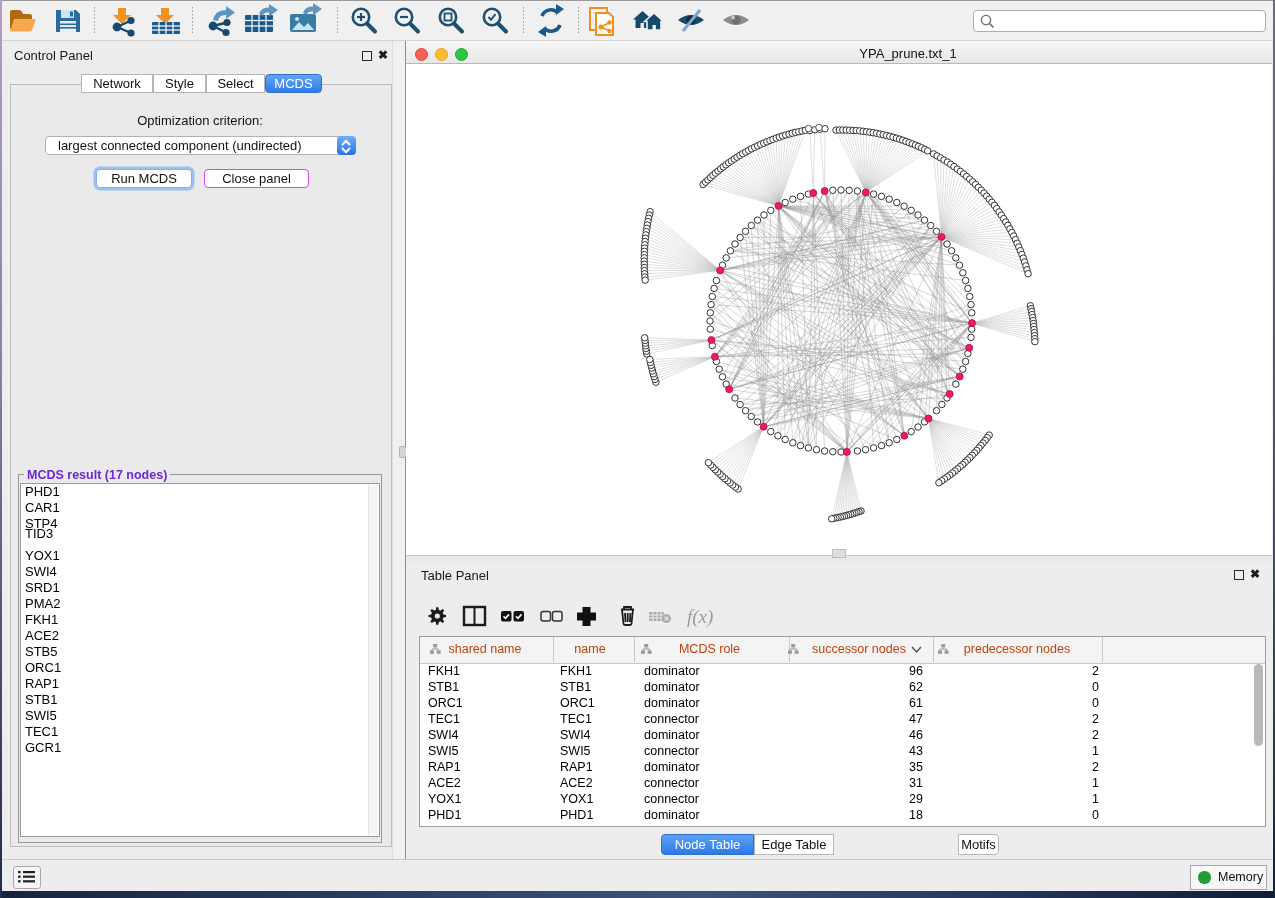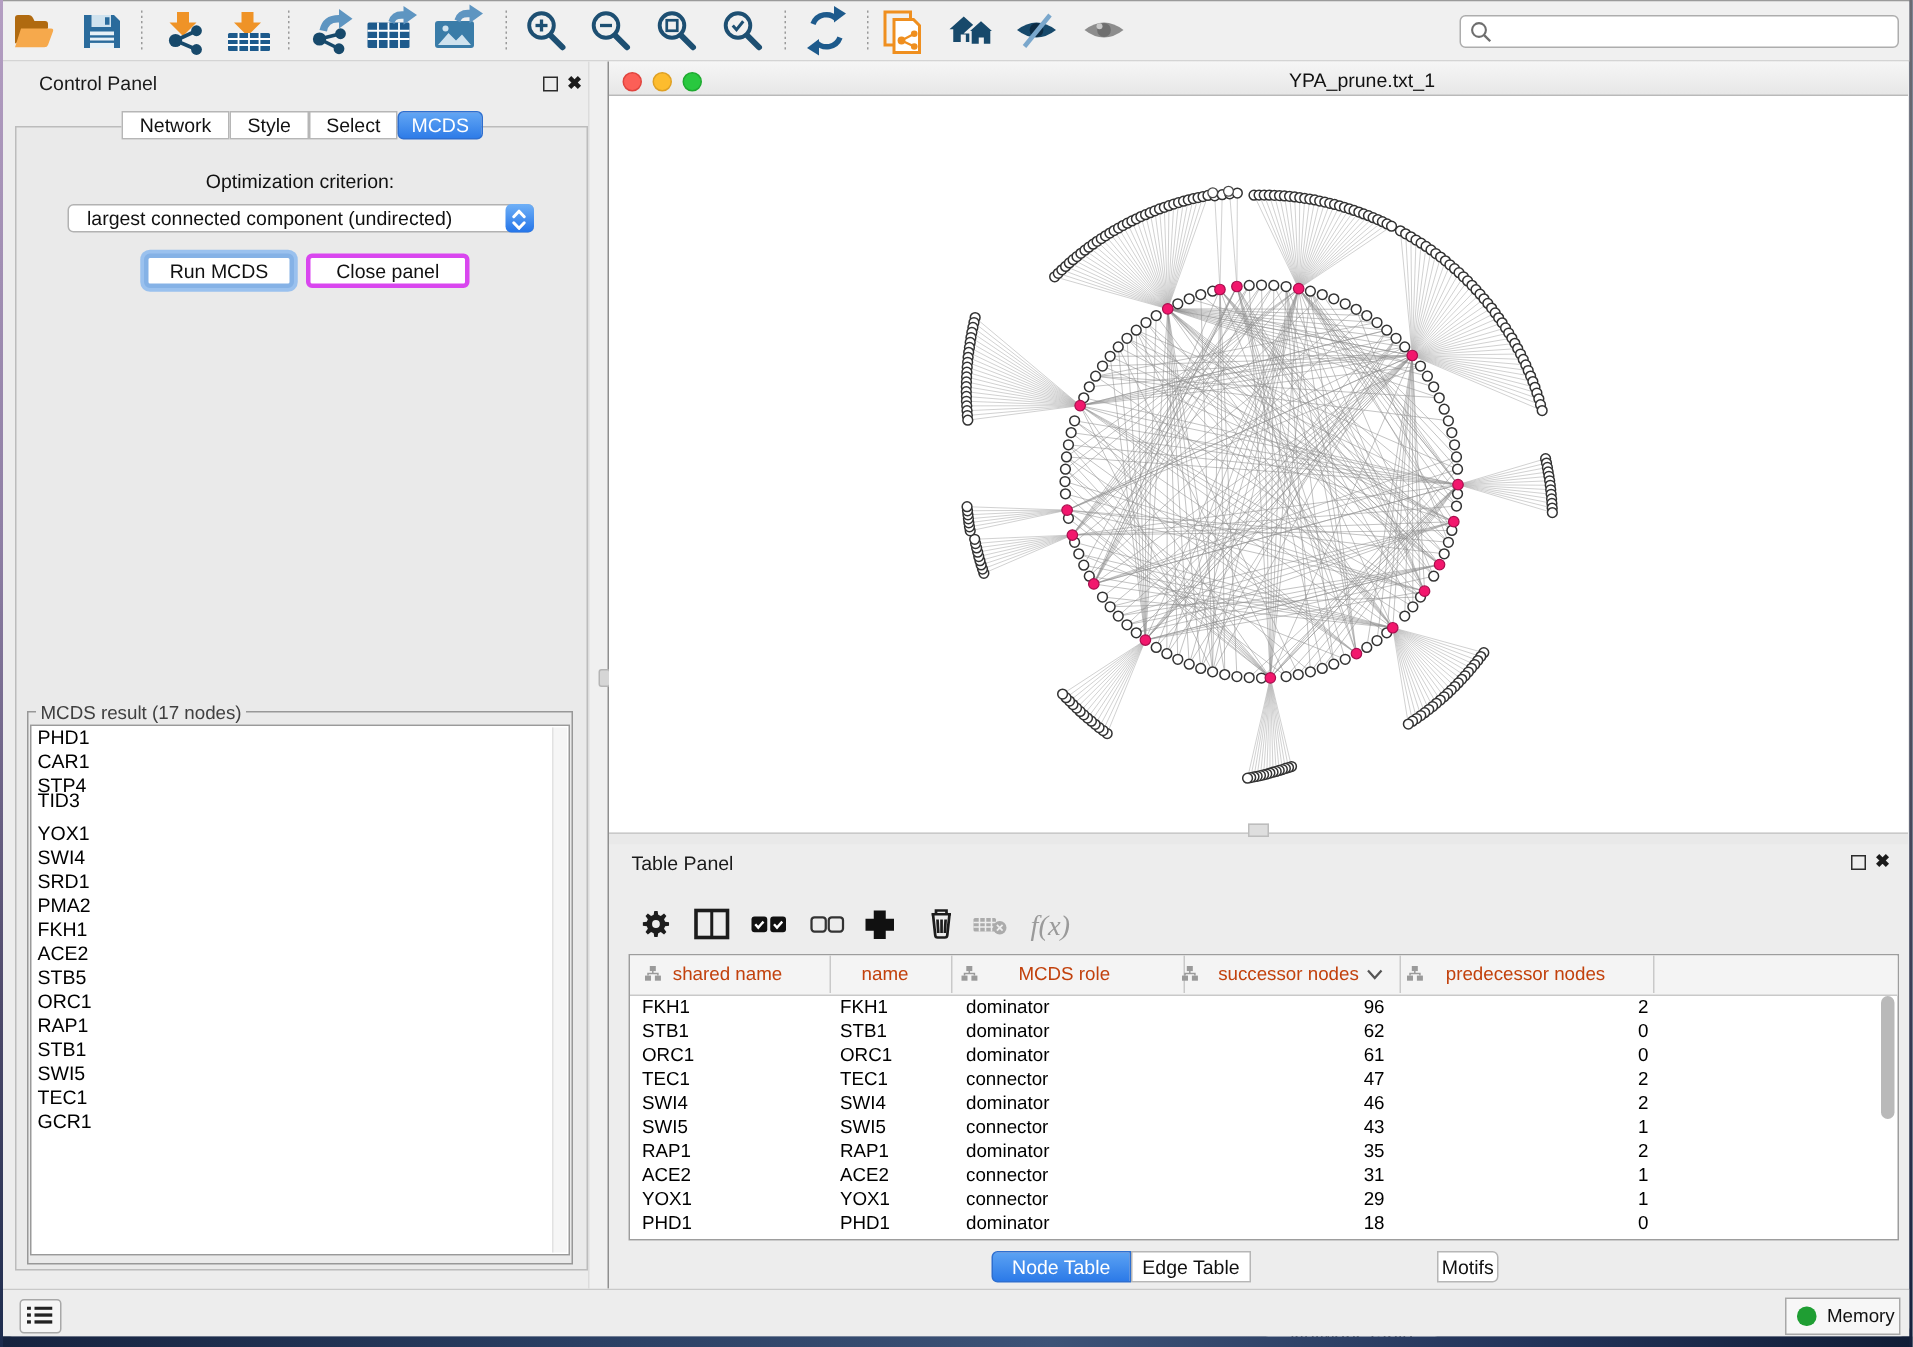--- a/index.html
+++ b/index.html
@@ -4,35 +4,35 @@
 html,body{margin:0;padding:0;}
 body{width:1275px;height:898px;position:relative;overflow:hidden;
  font-family:"Liberation Sans",sans-serif;background:#1d2c4e;}
 .abs{position:absolute;}
 #winbody{left:2px;top:0;width:1271px;height:891px;background:#ededed;}
 #topline{left:0;top:0;width:1275px;height:1px;background:#9a9a9a;}
 #toolbar{left:2px;top:1px;width:1271px;height:39px;background:#f0f0f0;border-bottom:1px solid #d4d4d4;}
 #searchbox{left:973px;top:10px;width:291px;height:20px;background:#fff;border:1px solid #adadad;border-radius:4px;}
 #leftpanel{left:2px;top:41px;width:390px;height:818px;background:#ededed;}
 .ptitle{font-size:13px;color:#1a1a1a;}
-#cp-title{left:26px;top:48px;text-align:center;}
+#cp-title{left:14px;top:48px;text-align:center;}
 .sqbtn{width:8px;height:8px;border:1.4px solid #2b2b2b;}
 .xbtn{font-size:12px;font-weight:bold;color:#1b1b1b;}
 #tabwrap{left:10px;top:84px;width:380px;height:761px;border:1px solid #bcbcbc;background:#eaeaea;}
 .tab{position:absolute;top:74px;height:19px;box-sizing:border-box;background:#fff;
  border:1px solid #b6b6b6;font-size:13px;color:#111;text-align:center;line-height:18px;}
 .tabsel{background:linear-gradient(#62a6f4,#2e7ce8);color:#fff;border-color:#2e6fd0;border-radius:4px;}
 #optlabel{left:10px;top:113px;width:380px;text-align:center;font-size:13px;color:#111;}
 #dropdown{left:45px;top:136px;width:309px;height:17px;background:#fff;border:1px solid #b2b2b2;border-radius:4px;font-size:13px;color:#111;line-height:17px;}
 #dd-step{position:absolute;right:-1px;top:-1px;width:19px;height:19px;border-radius:4px;background:linear-gradient(#6fb0f7,#2474e8);}
-.btn{position:absolute;height:17px;background:#fff;border:3px solid #d946ef;border-radius:4px;font-size:13px;color:#111;text-align:center;line-height:17px;}
+.btn{position:absolute;height:17px;background:#fff;border:1px solid #d946ef;border-radius:4px;font-size:13px;color:#111;text-align:center;line-height:17px;}
 #runbtn{left:96px;top:169px;width:94px;box-shadow:0 0 0 2.5px rgba(110,170,240,.65);border-color:#85b2e6;}
 #closebtn{left:204px;top:169px;width:103px;}
 #groupbox{left:18px;top:474px;width:362px;height:367px;border:1px solid #989898;}
-#grouplabel{left:24px;top:468px;background:#eaeaea;padding:0 3px;font-size:12.5px;color:#404040;}
+#grouplabel{left:24px;top:468px;background:#eaeaea;padding:0 3px;font-size:12.5px;color:#6d28d9;font-weight:bold;}
 #mcdslist{left:20px;top:483px;width:358px;height:352px;background:#fff;border:1px solid #9a9a9a;font-size:13px;color:#000;}
 .li{position:absolute;left:4px;height:16px;line-height:16px;}
 #listsb{position:absolute;right:1px;top:1px;width:9px;height:350px;background:#f6f6f6;border-left:1px solid #e2e2e2;}
 #vsplit{left:392px;top:41px;width:14px;height:818px;background:#f0f0f0;border-left:1px solid #dcdcdc;border-right:1px solid #8f8f8f;box-sizing:border-box;}
 #vsplith{left:399px;top:446px;width:6px;height:10px;background:#d6d6d6;border:1px solid #b5b5b5;border-radius:2px;}
 #nettitle{left:406px;top:41px;width:866px;height:22px;background:linear-gradient(#f6f6f6,#e7e7e7);border-bottom:1px solid #b9b9b9;}
 .tl{position:absolute;top:48px;width:11px;height:11px;border-radius:50%;}
 #netview{left:406px;top:64px;width:866px;height:491px;background:#fff;}
 #hsplit{left:406px;top:555px;width:866px;height:8px;background:#e9e9e9;border-top:1px solid #c9c9c9;box-sizing:border-box;}
 #hsplith{left:832px;top:549px;width:12px;height:7px;background:#dedede;border:1px solid #bdbdbd;}

